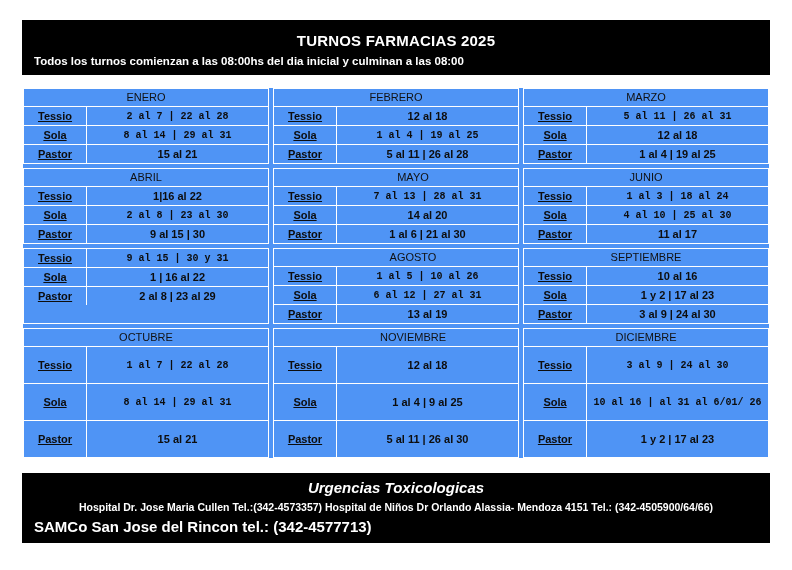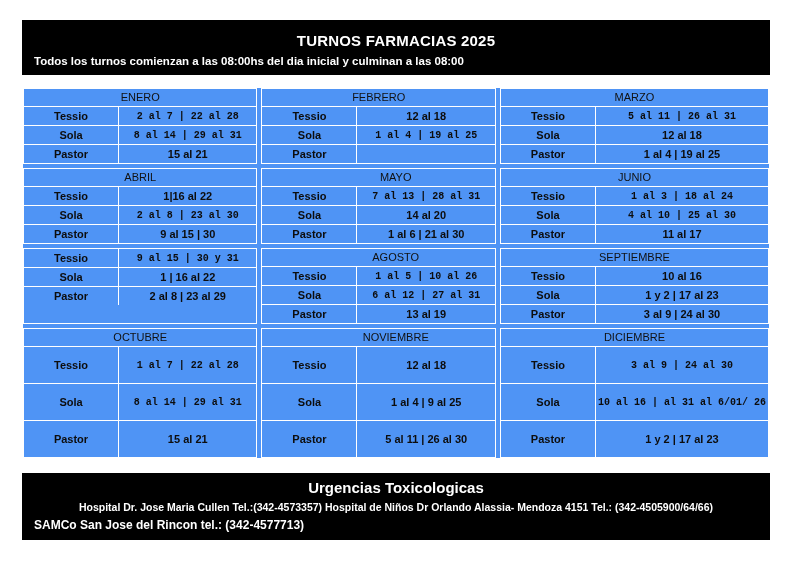--- a/index.html
+++ b/index.html
@@ -80,25 +80,26 @@
   .row:last-child {
     border-bottom: none;
   }
   .pharm {
     width: 62px;
     min-width: 62px;
     font-size: 11px;
     font-weight: bold;
     color: #0d0d0d;
     text-align: center;
-    padding: 3px 16px;
+    padding: 3px 0;
     border-right: 1px solid #ffffff;
     display: flex;
     align-items: center;
     justify-content: center;
+    text-decoration: underline;
   }
   .dates {
     flex: 1;
     font-size: 11px;
     font-weight: bold;
     color: #0d0d0d;
     text-align: center;
     padding: 3px 2px;
     display: flex;
     align-items: center;
@@ -121,30 +122,31 @@
     color: #ffffff;
     margin-top: 14px;
     padding: 6px 10px 8px 10px;
     box-sizing: border-box;
   }
   .footer-title {
     text-align: center;
     font-size: 15px;
     font-weight: bold;
     margin-bottom: 5px;
+    font-style: italic;
   }
   .footer-line1 {
     text-align: center;
     font-size: 10.5px;
     font-weight: bold;
     margin-bottom: 5px;
   }
   .footer-line2 {
     text-align: left;
-    font-size: 12px;
+    font-size: 15px;
     font-weight: bold;
     padding-left: 2px;
   }
 </style>
 </head>
 <body>
 
 <div class="page">
 
   <div class="header">
@@ -176,20 +178,21 @@
           <div class="row">
             <div class="pharm">Tessio</div>
             <div class="dates">12 al 18</div>
           </div>
           <div class="row">
             <div class="pharm">Sola</div>
             <div class="dates small">1 al 4   |   19 al 25</div>
           </div>
           <div class="row">
             <div class="pharm">Pastor</div>
+            <div class="dates">5 al 11  |  26 al 28</div>
           </div>
         </div>
       </div>
       <div class="month">
         <div class="month-name">MARZO</div>
         <div class="rows">
           <div class="row">
             <div class="pharm">Tessio</div>
             <div class="dates small">5 al 11   |   26 al 31</div>
           </div>

